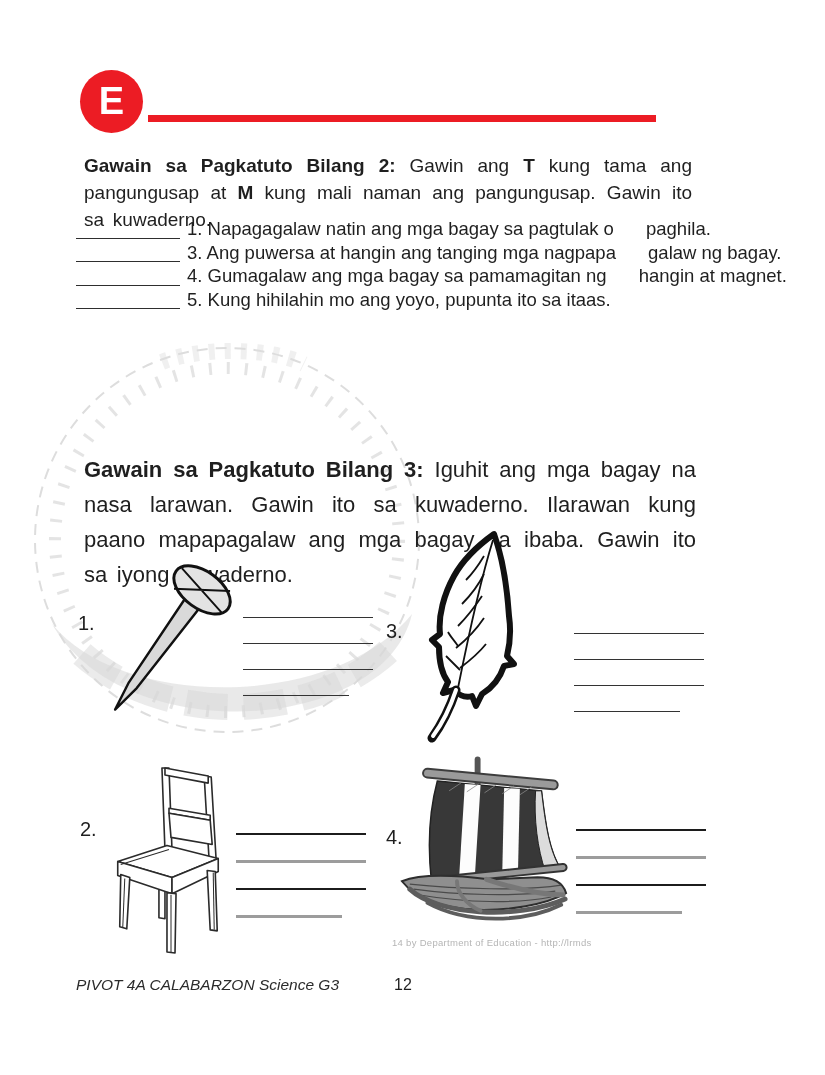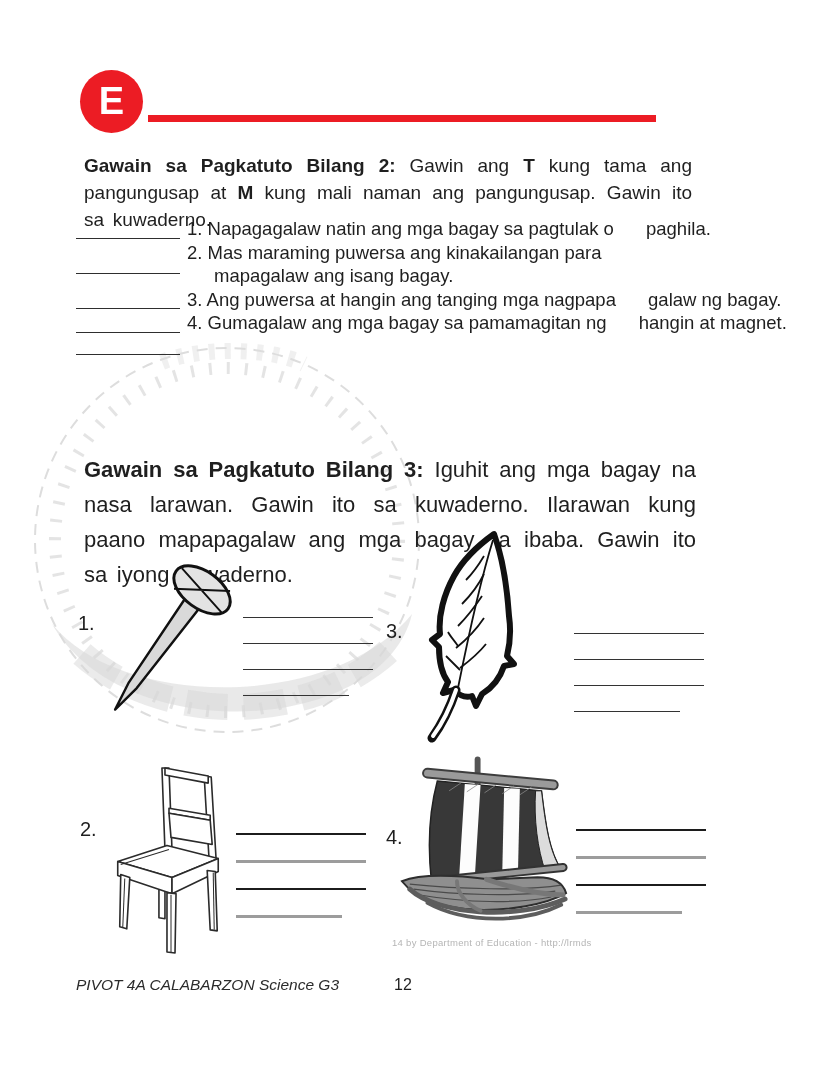--- a/index.html
+++ b/index.html
@@ -70,40 +70,37 @@
     <div class="item">
       <span class="blank"></span>
       <span class="itxt">
         <span class="l1"><span class="num">1.</span><span> Napagagalaw natin ang mga bagay sa pagtulak o</span></span>
         <span class="l2">paghila.</span>
       </span>
     </div>
     <div class="item">
       <span class="blank"></span>
       <span class="itxt">
-        <span class="l1"><span class="num">2.</span><span> Mas maraming puwersa ang kinakailangan para</span></span>
-        <span class="l2">mapagalaw ang isang bagay.</span>
-      </span>
-    </div>
-    <div class="item">
-      <span class="blank"></span>
-      <span class="itxt">
         <span class="l1"><span class="num">3.</span><span> Ang puwersa at hangin ang tanging mga nagpapa</span></span>
         <span class="l2">galaw ng bagay.</span>
       </span>
     </div>
     <div class="item">
       <span class="blank"></span>
       <span class="itxt">
         <span class="l1"><span class="num">4.</span><span> Gumagalaw ang mga bagay sa pamamagitan ng</span></span>
         <span class="l2">hangin at magnet.</span>
       </span>
     </div>
     <div class="item">
       <span class="blank"></span>
+      <span class="itxt">
+        <span class="l1"><span class="num">5.</span><span> Kung hihilahin mo ang yoyo, pupunta ito sa itaas.</span></span>
+        
+      </span>
     </div>
   </div>
 
   <p class="p2"><span class="bold">Gawain sa Pagkatuto Bilang 3:</span><span> Iguhit ang mga bagay na nasa larawan. Gawin ito sa kuwaderno. Ilarawan kung paano mapapagalaw ang mga bagay sa ibaba. Gawin ito sa iyong kuwaderno.</span></p>
 
   <div class="figs">
 
     <span class="fig-label" style="left:78px;top:72px;">1.</span>
 
     <svg style="position:absolute;left:92px;top:10px;" width="148" height="180" viewBox="0 0 150 185">

